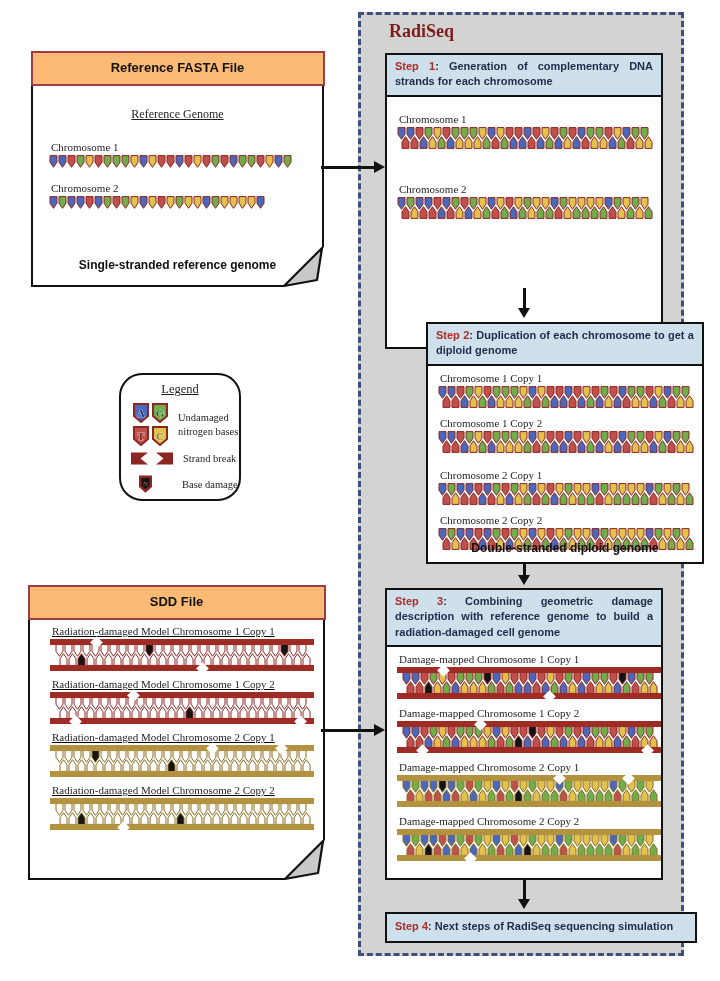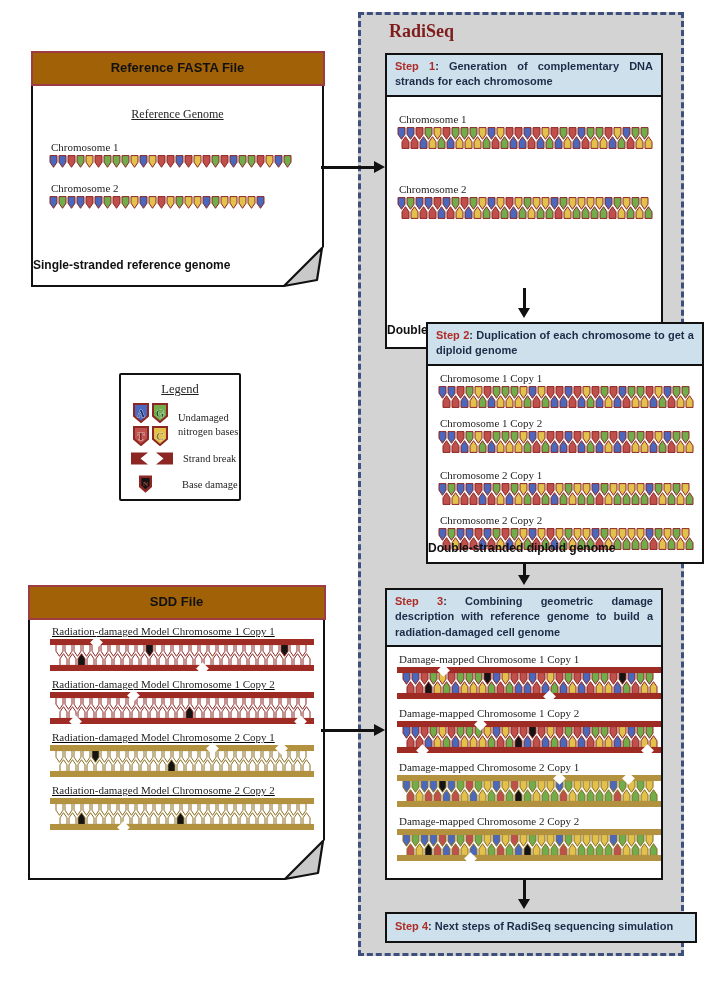--- a/index.html
+++ b/index.html
@@ -2,29 +2,29 @@
 <html><head>
 <meta charset="utf-8">
 <style>
   html,body{margin:0;padding:0;background:#fff;}
   .canvas{position:relative;width:720px;height:981px;background:#fff;overflow:hidden;
           font-family:"Liberation Sans",sans-serif;}
 
   
   .file-box{position:absolute;background:#fff;border:2.5px solid #111;}
   .file-header{position:absolute;top:-2.5px;left:-2.5px;right:-2.5px;height:31px;
-               background:#a16207;border:2.5px solid #9e3c45;
+               background:#fdba74;border:2.5px solid #9e3c45;
                font-weight:bold;font-size:13px;color:#111;text-align:center;line-height:29px;}
   .fold{position:absolute;right:-3px;bottom:-3px;width:44px;height:44px;}
-  .box-caption{position:absolute;left:0;right:0;font-weight:bold;
+  .box-caption{position:absolute;left:0;right:0;text-align:center;font-weight:bold;
                font-size:12px;color:#111;}
 
   
   .legend-box{position:absolute;left:119px;top:373px;width:118px;height:124px;
-              border:2.5px solid #111;border-radius:2px;background:#fff;}
+              border:2.5px solid #111;border-radius:23px;background:#fff;}
   .legend-title{position:absolute;top:7px;left:0;right:0;text-align:center;
                 font-family:"Liberation Serif",serif;font-size:12.5px;color:#1f1f1f;
                 text-decoration:underline;}
   .legend-row{position:absolute;display:flex;align-items:center;}
   .legend-text{font-family:"Liberation Serif",serif;font-size:10.5px;color:#1f1f1f;line-height:1.25;}
   .base-grid{display:grid;grid-template-columns:16px 16px;grid-gap:3px 3px;}
 
   
   .radiseq{position:absolute;left:358px;top:12px;width:326px;height:944px;
            background:#d3d3d3;border:3.5px dashed #3d4f7c;box-sizing:border-box;}

